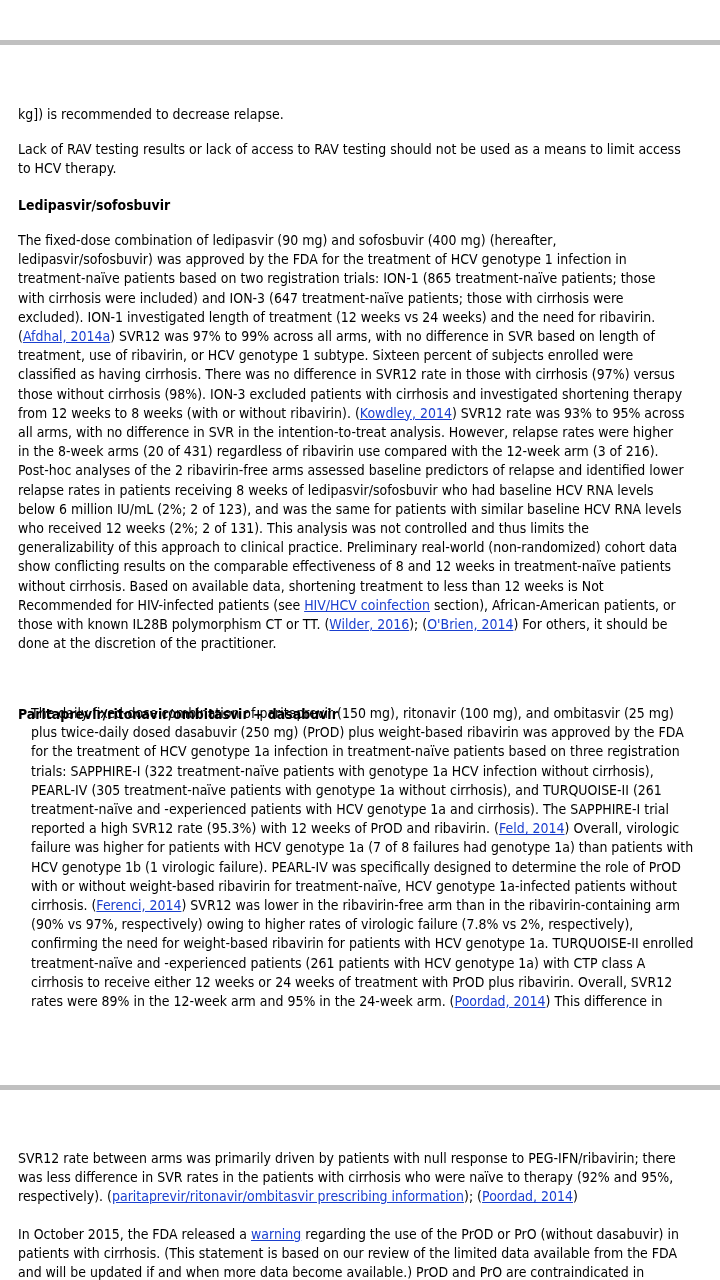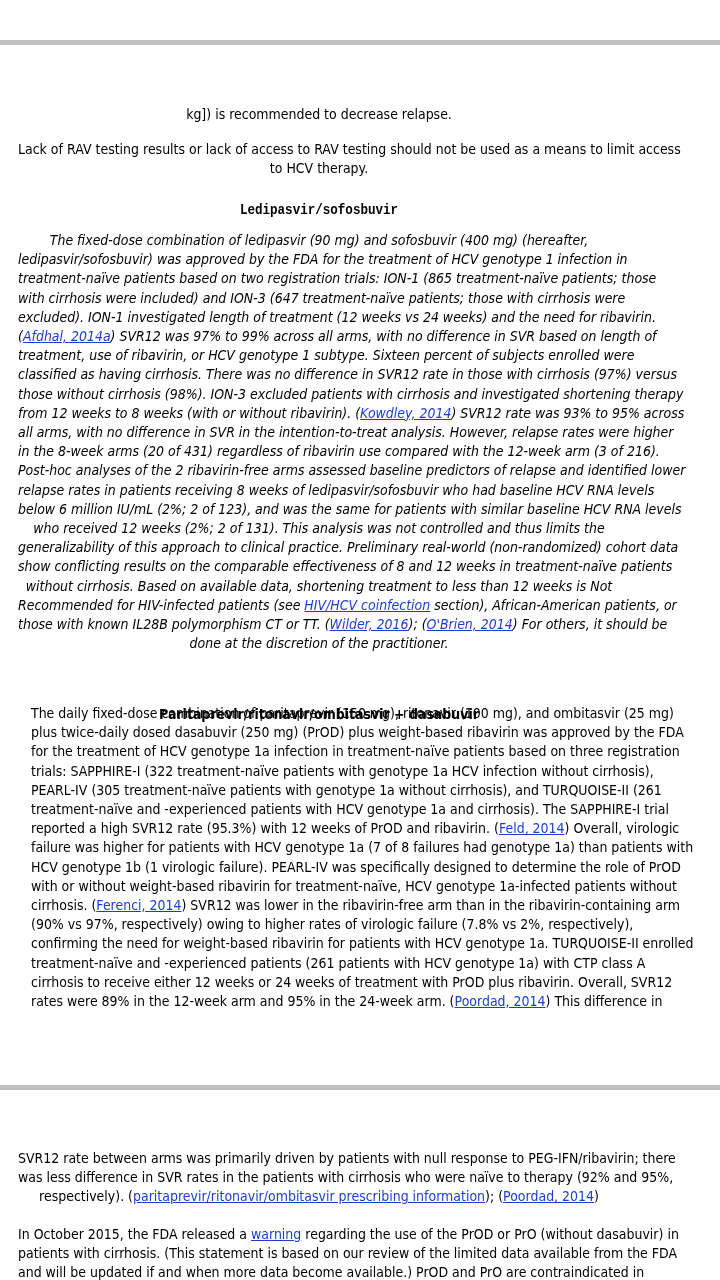--- a/index.html
+++ b/index.html
@@ -1,43 +1,43 @@
 <!DOCTYPE html>
 <html><head>
 <meta charset="utf-8">
 <style>
   html, body { margin: 0; padding: 0; background: #ffffff; }
   body { width: 720px; height: 1280px; position: relative; overflow: hidden;
          font-family: "DejaVu Sans", sans-serif; color: #000; }
   .page-divider { position: absolute; left: 0; width: 720px; height: 5px; background: #c0c0c0; }
-  .block { position: absolute; left: 18px; width: 700px; text-align: center; }
+  .block { position: absolute; left: 18px; width: 700px; }
   .line { display: block; white-space: nowrap; font-size: 14.6px; line-height: 19.2px;
           transform-origin: 0 50%; transform: scaleX(0.86); letter-spacing: 0; }
   .bold { font-weight: bold; }
   a.link { color: #1a3fcf; text-decoration: underline; }
 </style>
 </head>
 <body>
 
 <div class="page-divider" style="top: 40px; background: rgb(192, 192, 192);"></div>
 
 <div class="block" style="top:104px;">
   <span class="line">kg]) is recommended to decrease relapse.</span>
 </div>
 
 <div class="block" style="top:139px;">
   <span class="line">Lack of RAV testing results or lack of access to RAV testing should not be used as a means to limit access</span>
   <span class="line">to HCV therapy.</span>
 </div>
 
-<div class="block" style="top:201px;font-family:Liberation Mono, monospace;">
+<div class="block" style="top:195px;">
   <span class="line bold">Ledipasvir/sofosbuvir</span>
 </div>
 
-<div class="block" style="top:230px;font-style:italic;">
+<div class="block" style="top:230px;">
   <span class="line">The fixed-dose combination of ledipasvir (90 mg) and sofosbuvir (400 mg) (hereafter,</span>
   <span class="line">ledipasvir/sofosbuvir) was approved by the FDA for the treatment of HCV genotype 1 infection in</span>
   <span class="line">treatment-naïve patients based on two registration trials: ION-1 (865 treatment-naïve patients; those</span>
   <span class="line">with cirrhosis were included) and ION-3 (647 treatment-naïve patients; those with cirrhosis were</span>
   <span class="line">excluded). ION-1 investigated length of treatment (12 weeks vs 24 weeks) and the need for ribavirin.</span>
   <span class="line"><span>(</span><a class="link" href="#" style="color: rgb(26, 63, 207);">Afdhal, 2014a</a><span>) SVR12 was 97% to 99% across all arms, with no difference in SVR based on length of</span></span>
   <span class="line">treatment, use of ribavirin, or HCV genotype 1 subtype. Sixteen percent of subjects enrolled were</span>
   <span class="line">classified as having cirrhosis. There was no difference in SVR12 rate in those with cirrhosis (97%) versus</span>
   <span class="line">those without cirrhosis (98%). ION-3 excluded patients with cirrhosis and investigated shortening therapy</span>
   <span class="line"><span>from 12 weeks to 8 weeks (with or without ribavirin). (</span><a class="link" href="#" style="color: rgb(26, 63, 207);">Kowdley, 2014</a><span>) SVR12 rate was 93% to 95% across</span></span>

